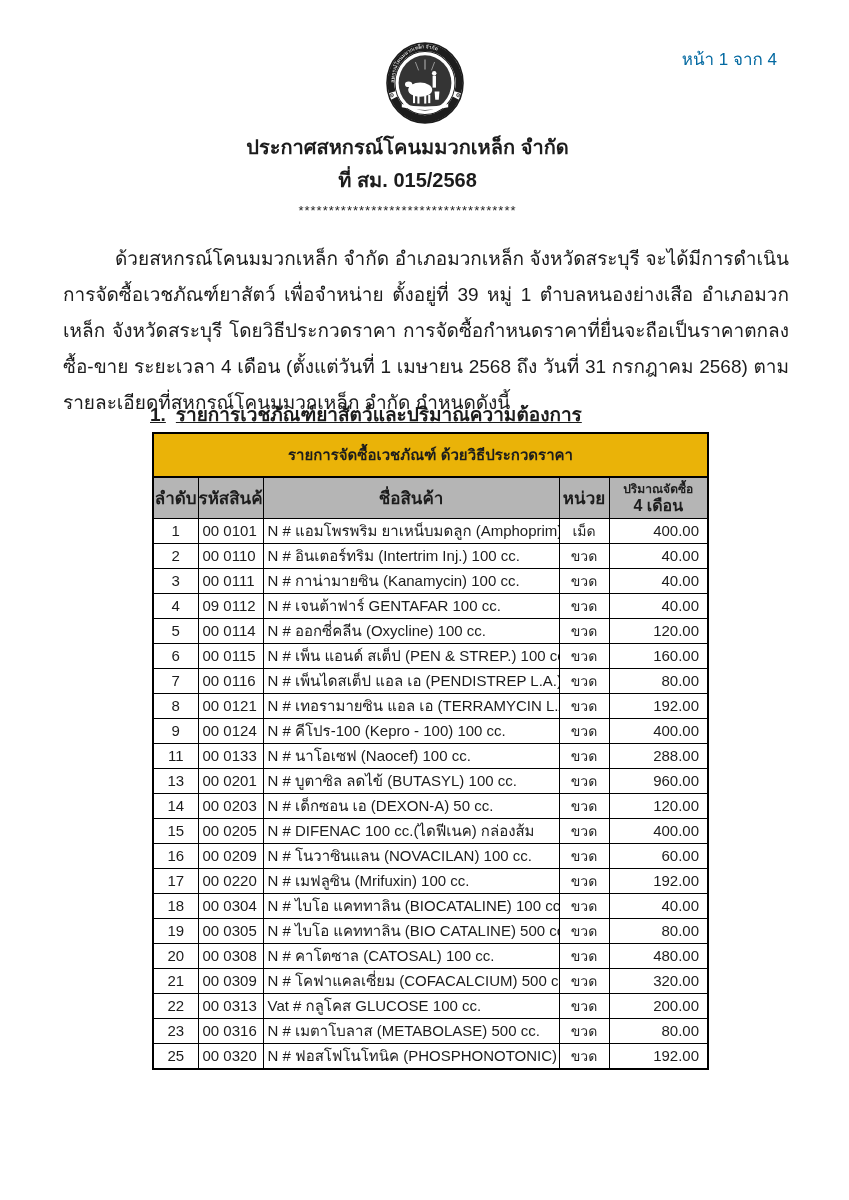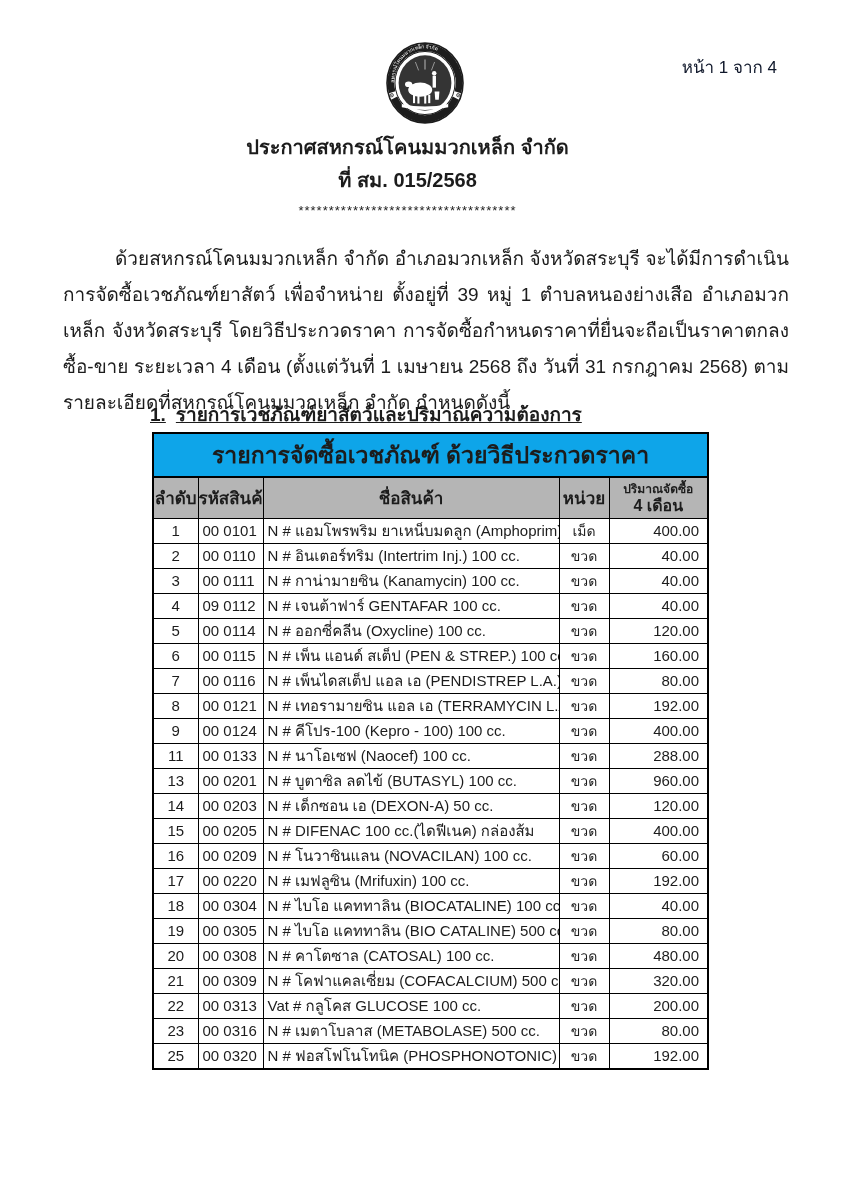--- a/index.html
+++ b/index.html
@@ -8,24 +8,24 @@
   .page {
     position: relative;
     width: 849px;
     height: 1200px;
     background: #ffffff;
     color: #1c1c1c;
     overflow: hidden;
   }
   .page-number {
     position: absolute;
-    top: 53px;
+    top: 45px;
     right: 72px;
     font-size: 17px;
-    color: #0f172a;
+    color: #0369a1;
   }
   .logo {
     position: absolute;
     top: 41px;
     left: 385px;
     width: 80px;
     height: 84px;
   }
   .title-block {
     position: absolute;
@@ -76,22 +76,22 @@
   }
   table.medicine td, table.medicine th {
     border: 1px solid #000;
     overflow: hidden;
     white-space: nowrap;
   }
   tr.tbl-title-row td {
     height: 44px;
     text-align: center;
     font-weight: bold;
-    font-size: 23px;
-    background: #0ea5e9;
+    font-size: 15px;
+    background: #eab308;
     border-bottom: 2px solid #000;
   }
   tr.col-header-row th {
     height: 41px;
     background: var(--header-bg, #b5b5b5);
     font-weight: bold;
     font-size: 17px;
     text-align: center;
     vertical-align: middle;
   }

